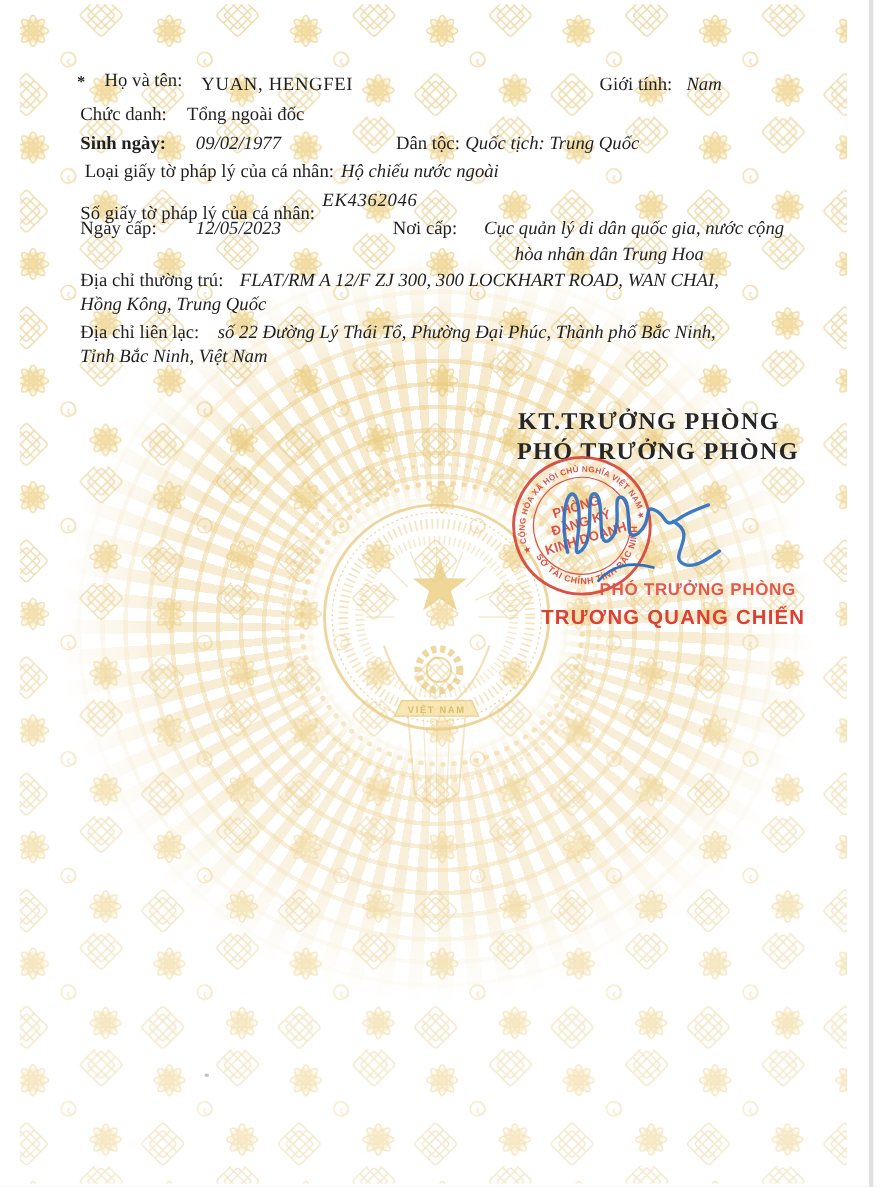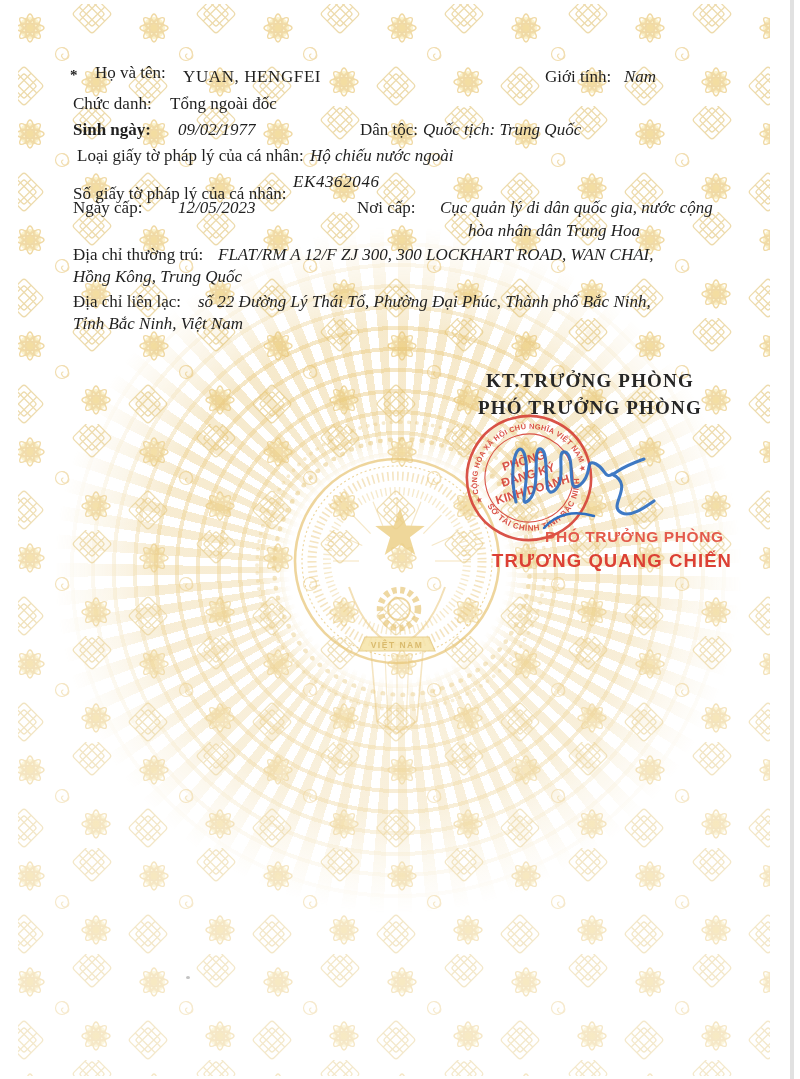--- a/index.html
+++ b/index.html
@@ -22,21 +22,21 @@
   .ring-a{left:272px;top:437px;width:250px;height:250px;}
   .ring-b{left:255px;top:420px;width:284px;height:284px;border-width:4px;opacity:.7;}
   .emblem-svg{position:absolute;left:282px;top:443px;opacity:.95;}
 
   .t{position:absolute;white-space:nowrap;font-size:17px;line-height:22px;color:#1f1f1f;}
   .it{font-style:italic;}
   .caps{letter-spacing:.6px;}
   .marker{font-size:15px;font-weight:700;}
 
   .hdr{position:absolute;left:470px;width:240px;text-align:center;font-weight:700;
-       font-size:19px;letter-spacing:1.2px;color:#262626;white-space:nowrap;}
+       font-size:22px;letter-spacing:1.2px;color:#262626;white-space:nowrap;}
 
   .stamp-svg{position:absolute;left:456px;top:405px;transform:rotate(-17deg);opacity:.92;}
   .sig-svg{position:absolute;left:500px;top:418px;}
   .tick-svg{position:absolute;left:540px;top:508px;}
 
   .red-line{position:absolute;font-family:"Liberation Sans","DejaVu Sans",sans-serif;
             font-weight:700;text-align:center;white-space:nowrap;}
   .signer-title{left:545px;top:528px;width:170px;font-size:15.5px;letter-spacing:.6px;color:#e25243;opacity:.95;}
   .signer-name{left:492px;top:550px;width:230px;font-size:18.5px;letter-spacing:1.1px;color:#dc4034;}
 

